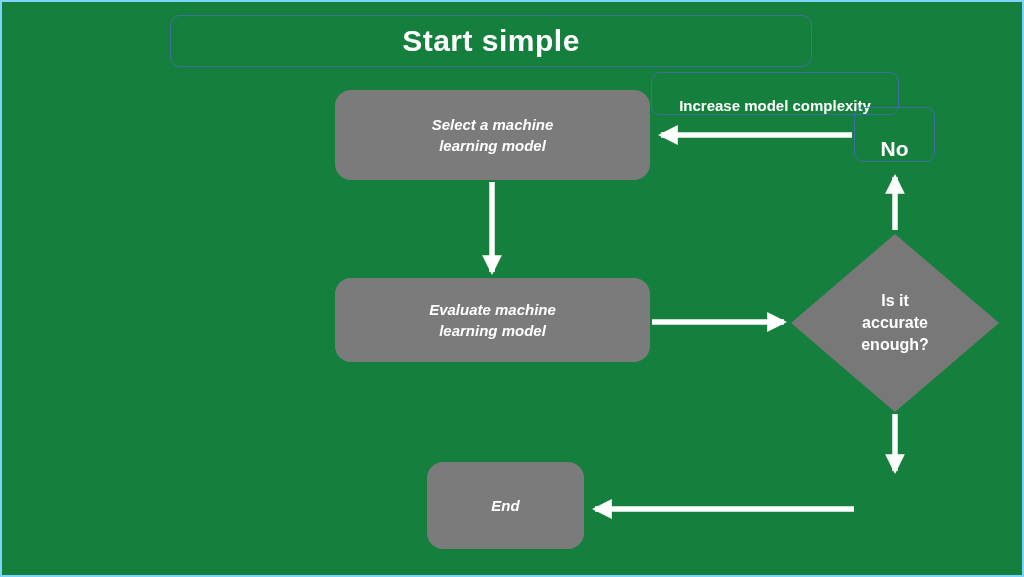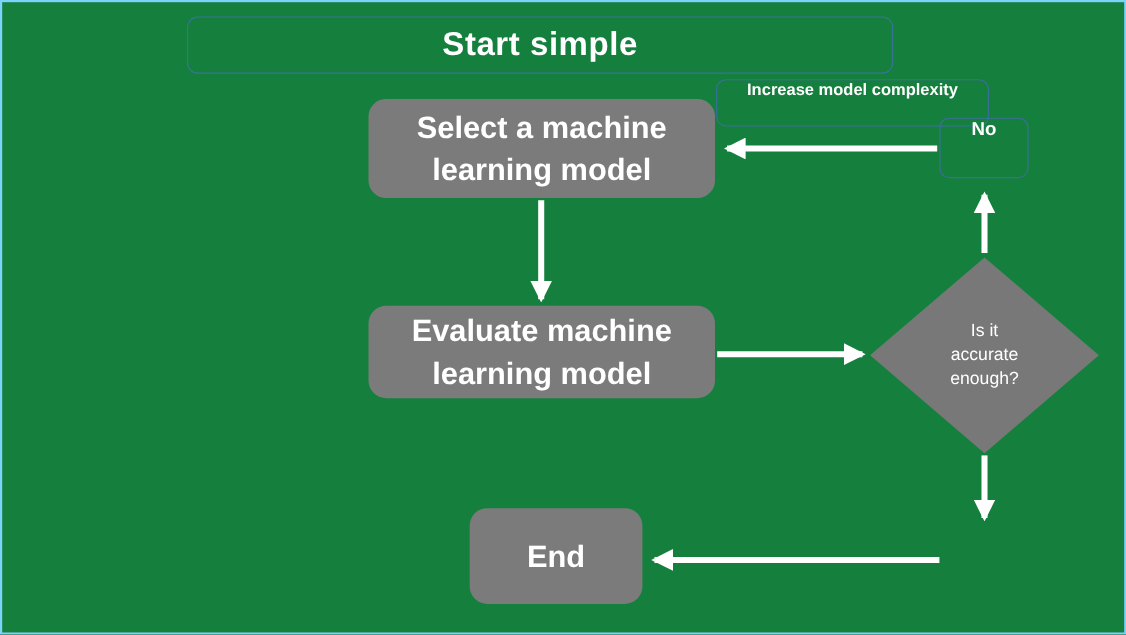--- a/index.html
+++ b/index.html
@@ -49,54 +49,55 @@
     display: flex;
     align-items: center;
     justify-content: center;
     text-align: center;
     color: #FFFFFF;
     font-weight: bold;
     box-sizing: border-box;
   }
   .node-label {
     white-space: pre-line;
-    font-size: 28px;
+    font-size: 15px;
     line-height: 1.4;
+    font-style: italic;
   }
   .node-select   { left: 333px; top:  88px; width: 315px; height: 90px; }
   .node-evaluate { left: 333px; top: 276px; width: 315px; height: 84px; }
   .node-end      { left: 425px; top: 460px; width: 157px; height: 87px; text-align: center; }
   .diamond-text {
     position: absolute;
     left: 823px; top: 288px;
     width: 140px; height: 66px;
     display: flex;
     align-items: center;
     justify-content: center;
     text-align: center;
     color: #FFFFFF;
-    font-weight: normal;
+    font-weight: bold;
     font-size: 16px;
     line-height: 1.38;
     white-space: pre-line;
   }
   .edge-label {
     position: absolute;
     border: 1px solid rgba(70, 105, 185, 0.8);
     border-radius: 9px;
     display: flex;
-    align-items: flex-start;
+    align-items: flex-end;
     justify-content: center;
     color: #FFFFFF;
     font-weight: bold;
     box-sizing: border-box;
     text-align: center;
   }
   .label-increase { left: 649px; top:  70px; width: 248px; height: 43px; font-size: 15px; }
-  .label-no       { left: 852px; top: 105px; width:  81px; height: 55px; font-size: 17px; }
+  .label-no       { left: 852px; top: 105px; width:  81px; height: 55px; font-size: 21px; }
   .label-yes      { left: 854px; top: 481px; width:  80px; height: 52px; font-size: 21px; }
   .connector {
     stroke: #FFFFFF;
     stroke-width: 5.5;
     fill: none;
   }
   .diamond-shape {
     fill: #787878;
   }
 </style>

